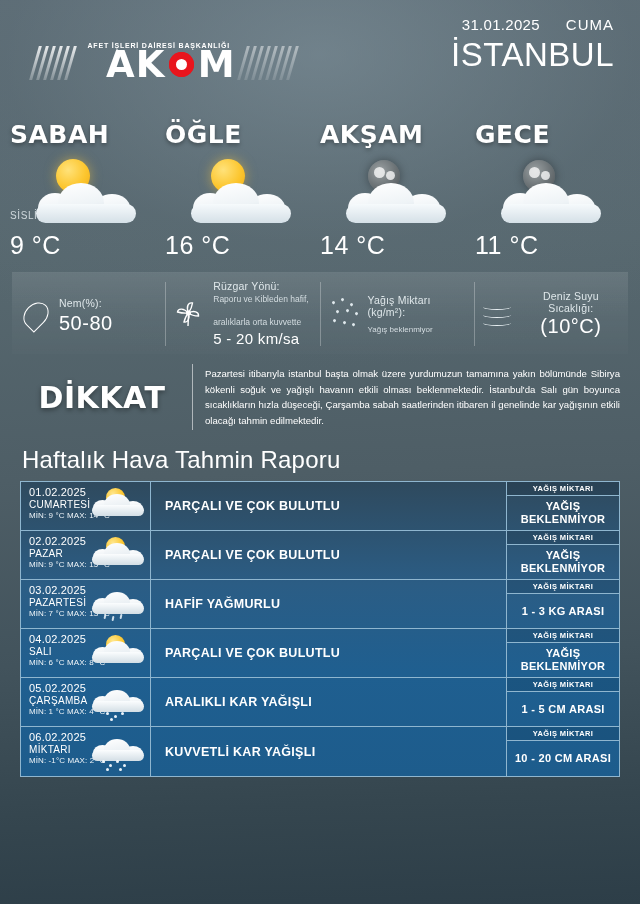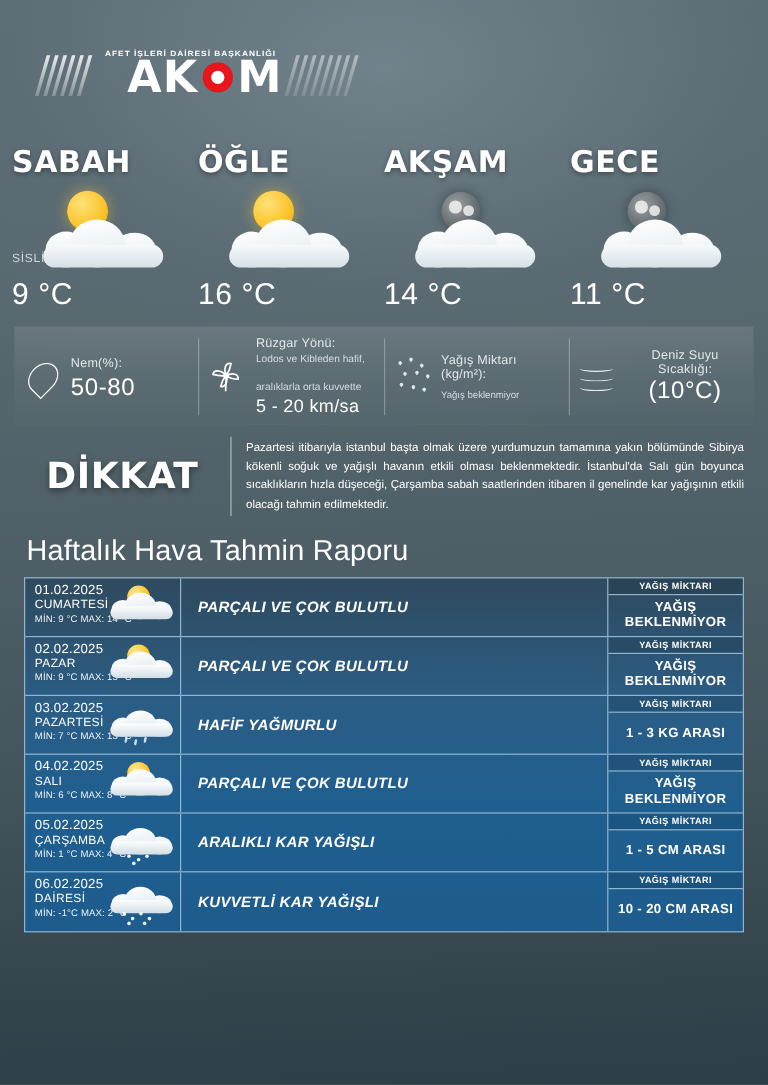--- a/index.html
+++ b/index.html
@@ -193,21 +193,21 @@
   .d-date { font-size: 11px; letter-spacing: .2px; }
   .d-day { font-size: 10px; letter-spacing: .3px; margin-top: 1px; }
   .d-minmax { font-size: 8px; letter-spacing: .1px; margin-top: 1px; color: #eef4f8;}
   .row-icon {
     position: absolute; right: 2px; top: 4px; width: 58px; height: 42px;
   }
 
   .c-desc {
     flex: 1; border-right: 1px solid #8fb6cf;
     display: flex; align-items: center; padding-left: 14px;
-    color: #ffffff; font-size: 12.5px; font-weight: bold; letter-spacing: .3px; font-style: italic;
+    color: #ffffff; font-size: 12.5px; font-weight: bold; letter-spacing: .3px;
   }
   .c-amt {
     flex: 0 0 112px; display: flex; flex-direction: column;
   }
   .amt-head {
     height: 14px; display: flex; align-items: center; justify-content: center;
     font-size: 7.5px; font-weight: bold; color: #ffffff; letter-spacing: .4px;
     border-bottom: 1px solid #8fb6cf;
     background: rgba(0,0,0,0.10);
   }
@@ -289,20 +289,26 @@
           <i></i>
           <i></i>
           <i></i>
           <i></i>
           <i></i>
           <i></i>
           <i></i>
       </div>
     </div>
 
+    <div class="hdr-right">
+      <div class="hdr-dateline">
+        <span>31.01.2025</span><span class="day">CUMA</span>
+      </div>
+      <div class="hdr-city">İSTANBUL</div>
+    </div>
   </div>
 
   <div class="dayparts">
 
     <div class="dp">
       <div class="dp-title">SABAH</div>
       <div class="dp-icon">
         <div class="icn">
           <div class="sun"></div>
           <div class="cloud">
@@ -389,21 +395,21 @@
             <path d="M14.5 14 C12 8, 14 3, 18.5 4 C18 8, 16.5 11, 14.5 14 Z"></path>
             <path d="M14.5 14 C20 11, 25 13, 24.5 17 C20.5 17, 17 16, 14.5 14 Z"></path>
             <path d="M14.5 14 C16 19, 14 24, 10 23 C11 19, 12.5 16, 14.5 14 Z"></path>
             <circle cx="14.5" cy="14" r="1.8"></circle>
             <path d="M14.5 16 L14 27"></path>
           </g>
         </svg>
       </span>
       <span class="info-txt">
         <span class="info-label" style="display:block">Rüzgar Yönü:</span>
-        <span class="info-sub" style="display:block">Lodos ve Kibleden hafif,</span>
+        <span class="info-sub" style="display:block">Raporu ve Kibleden hafif,</span>
         <span class="info-sub" style="display:block;margin-top:12px">aralıklarla orta kuvvette</span>
         <span class="info-mid" style="display:block">5 - 20 km/sa</span>
       </span>
     </div>
 
     <div class="info-cell">
       <span class="ic">
         <span class="rainicon">
           <span style="left:3px;top:4px"></span>
             <span style="left:12px;top:1px"></span>
@@ -546,21 +552,21 @@
       <div class="c-desc">ARALIKLI KAR YAĞIŞLI</div>
       <div class="c-amt">
         <div class="amt-head">YAĞIŞ MİKTARI</div>
         <div class="amt-val">1 - 5 CM ARASI</div>
       </div>
     </div>
 
     <div class="row">
       <div class="c-date">
         <div class="d-date">06.02.2025</div>
-        <div class="d-day">DAİRESİ</div>
+        <div class="d-day">MİKTARI</div>
         <div class="d-minmax">MİN: -1°C MAX: 2 °C</div>
         <div class="row-icon">
           <div class="mini">
             <span class="mc mc2"></span><span class="mc mc3"></span><span class="mc mc1"></span><span class="mbase"></span>
             <span class="flakes">
               <span style="left:12px;top:29px"></span><span style="left:19px;top:33px"></span>
               <span style="left:26px;top:29px"></span><span style="left:33px;top:33px"></span>
               <span style="left:16px;top:37px"></span><span style="left:29px;top:37px"></span>
             </span>
           </div>

